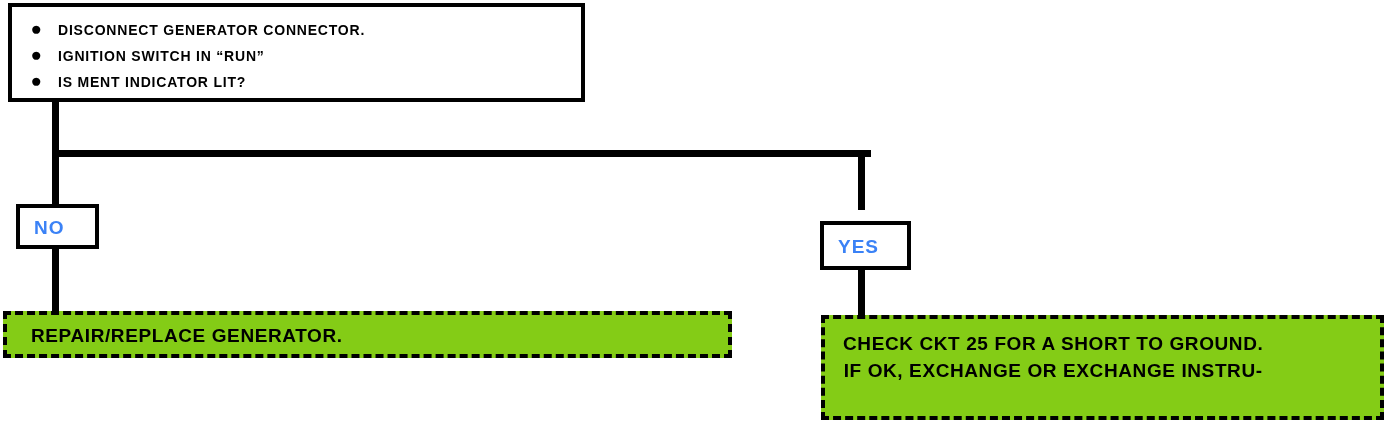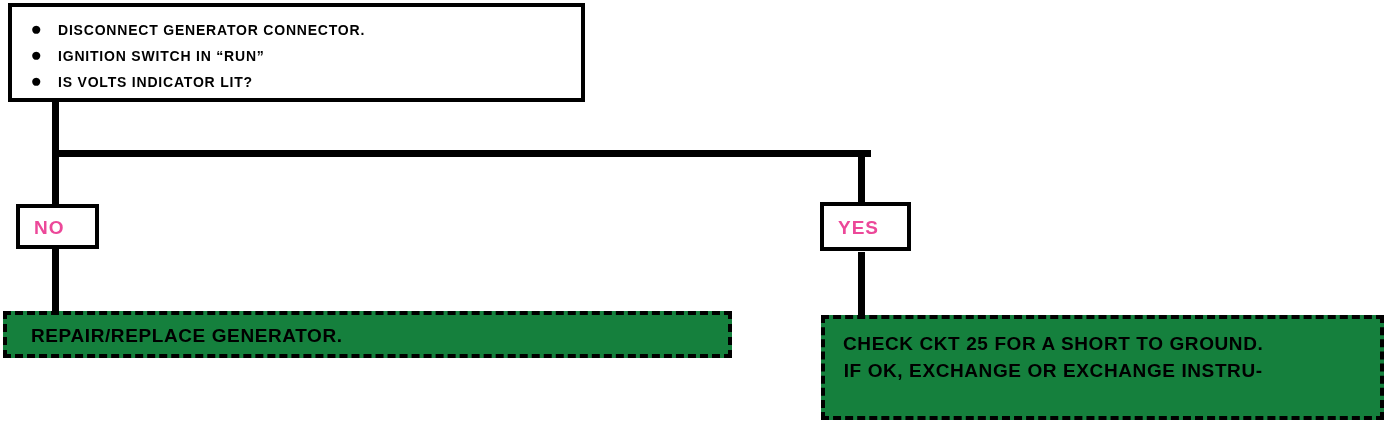--- a/index.html
+++ b/index.html
@@ -22,21 +22,21 @@
   .solid-box {
     position: absolute;
     background: #ffffff;
     border: 4px solid #000000;
     box-sizing: border-box;
   }
 
   
   .dashed-box {
     position: absolute;
-    background: #15803d;
+    background: #84cc16;
     border: 4px dashed #000000;
     box-sizing: border-box;
   }
 
   
   #question-box {
     left: 8px;
     top: 3px;
     width: 577px;
     height: 99px;
@@ -71,30 +71,30 @@
 
   
   #no-box {
     left: 16px;
     top: 204px;
     width: 83px;
     height: 45px;
   }
   #yes-box {
     left: 820px;
-    top: 202px;
+    top: 221px;
     width: 91px;
     height: 49px;
   }
   .answer-label {
     display: block;
     font-size: 19px;
     font-weight: bold;
     letter-spacing: 1px;
-    color: #ec4899;
+    color: #3b82f6;
     padding-left: 14px;
     line-height: 1;
     position: absolute;
     top: 50%;
     transform: translateY(-50%);
   }
 
   
   #repair-box {
     left: 3px;
@@ -158,21 +158,21 @@
       <li class="bullet-item">
         <span class="bullet-dot">●</span>
         <span class="bullet-text">DISCONNECT GENERATOR CONNECTOR.</span>
       </li>
       <li class="bullet-item">
         <span class="bullet-dot">●</span>
         <span class="bullet-text">IGNITION SWITCH IN “RUN”</span>
       </li>
       <li class="bullet-item">
         <span class="bullet-dot">●</span>
-        <span class="bullet-text">IS VOLTS INDICATOR LIT?</span>
+        <span class="bullet-text">IS MENT INDICATOR LIT?</span>
       </li>
     </ul>
   </div>
 
   <div class="line-v" id="stem-question"></div>
   <div class="line-h" id="bus-horizontal"></div>
   <div class="line-v" id="stem-no-down"></div>
   <div class="line-v" id="stem-yes-down"></div>
   <div class="line-v" id="stem-no-bottom"></div>
   <div class="line-v" id="stem-yes-bottom"></div>

